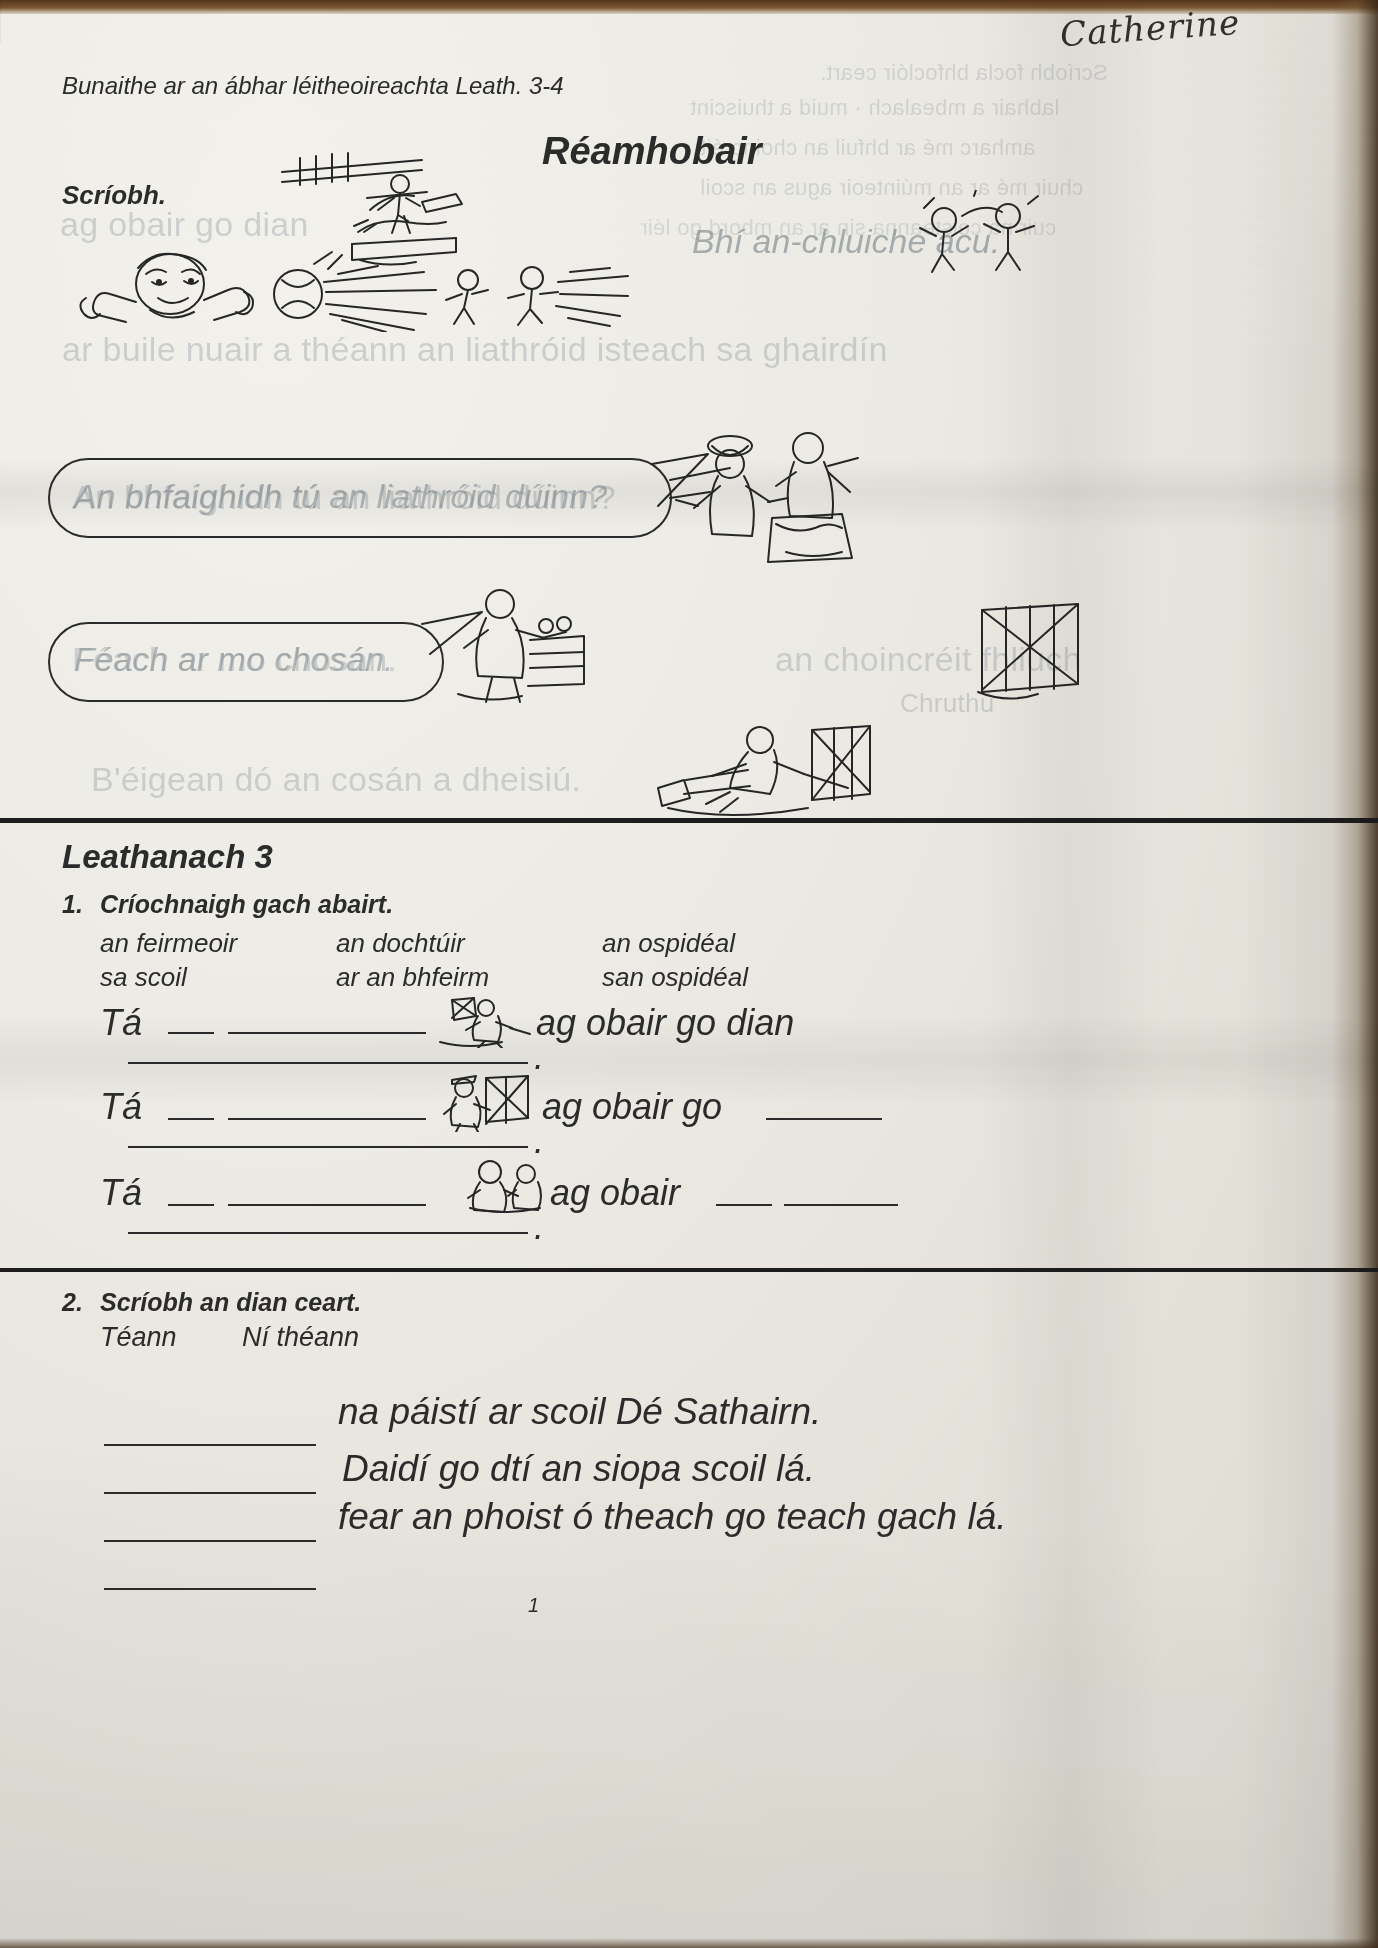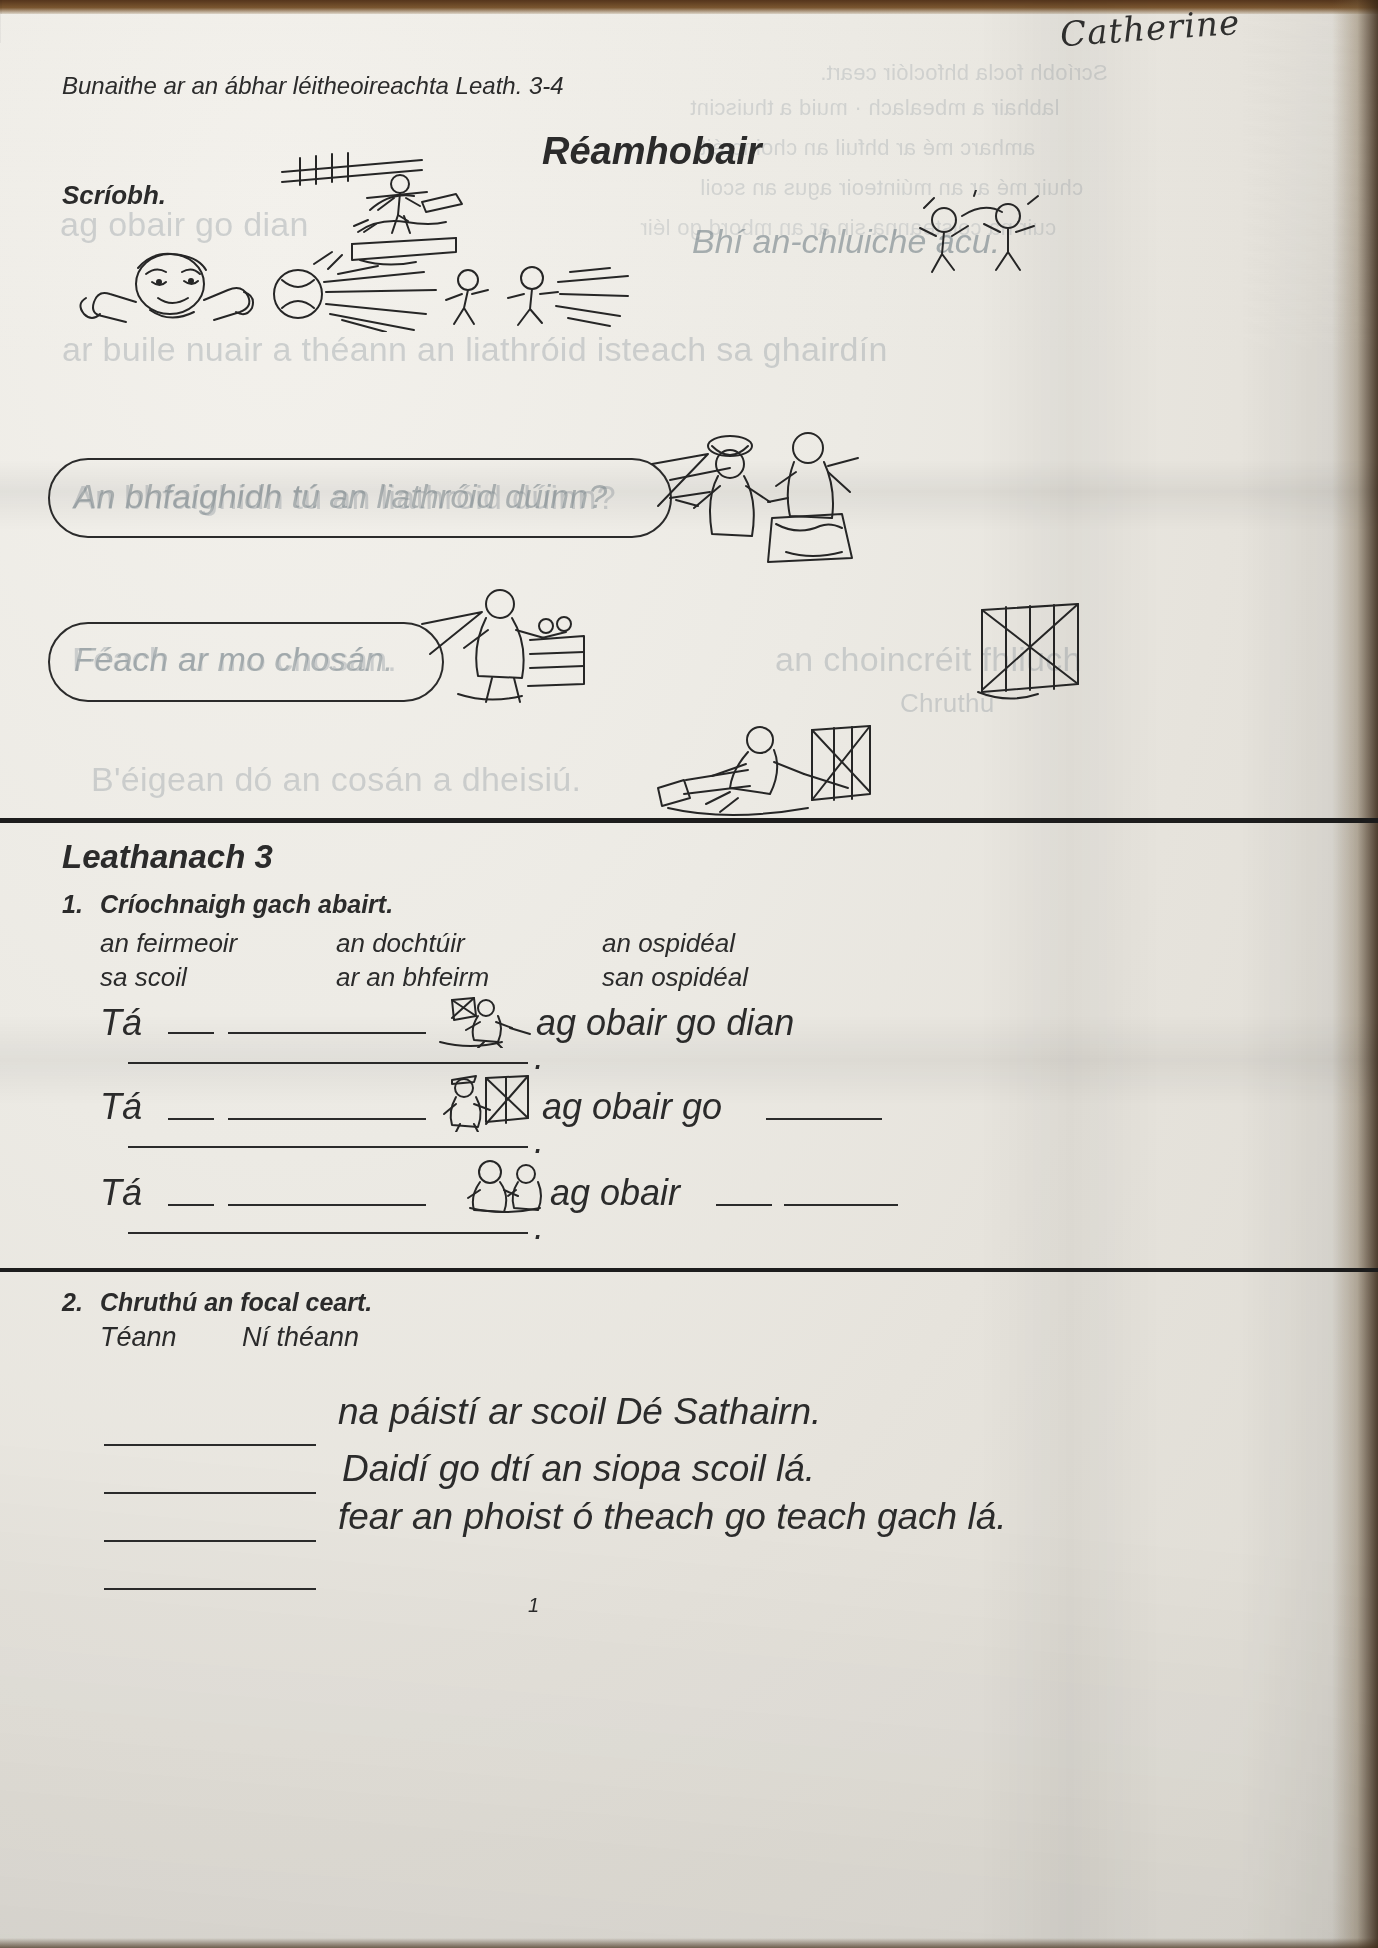--- a/index.html
+++ b/index.html
@@ -384,21 +384,21 @@
   </div>
   <div class="ink" style="left:550px; top:1172px; font-size:36px;">ag obair</div>
   <div class="blank" style="position:absolute; left:716px; top:1204px; width:56px; height:0;"></div>
   <div class="blank" style="position:absolute; left:784px; top:1204px; width:114px; height:0;"></div>
   <div class="blank" style="position:absolute; left:128px; top:1232px; width:400px; height:0;"></div>
   <div class="ink" style="left:534px; top:1206px; font-size:36px;">.</div>
 
   <div class="line-rule" style="left:0px; top:1268px; width:1378px; height:4px;"></div>
 
   <div class="ink ink-head" style="left:62px; top:1288px; font-size:25px;">2.</div>
-  <div class="ink ink-head" style="left:100px; top:1288px; font-size:25px;">Chruthú an focal ceart.</div>
+  <div class="ink ink-head" style="left:100px; top:1288px; font-size:25px;">Scríobh an dian ceart.</div>
 
   <div class="ink" style="left:100px; top:1322px; font-size:27px;">Téann</div>
   <div class="ink" style="left:242px; top:1322px; font-size:27px;">Ní théann</div>
 
   <div class="blank" style="position:absolute; left:104px; top:1444px; width:212px; height:0;"></div>
   <div class="ink" style="left:338px; top:1349px; font-size:37px;margin-top:42px;">na páistí ar scoil Dé Sathairn.</div>
 
   <div class="blank" style="position:absolute; left:104px; top:1492px; width:212px; height:0;"></div>
   <div class="ink" style="left:342px; top:1448px; font-size:37px;">Daidí go dtí an siopa scoil lá.</div>
 

